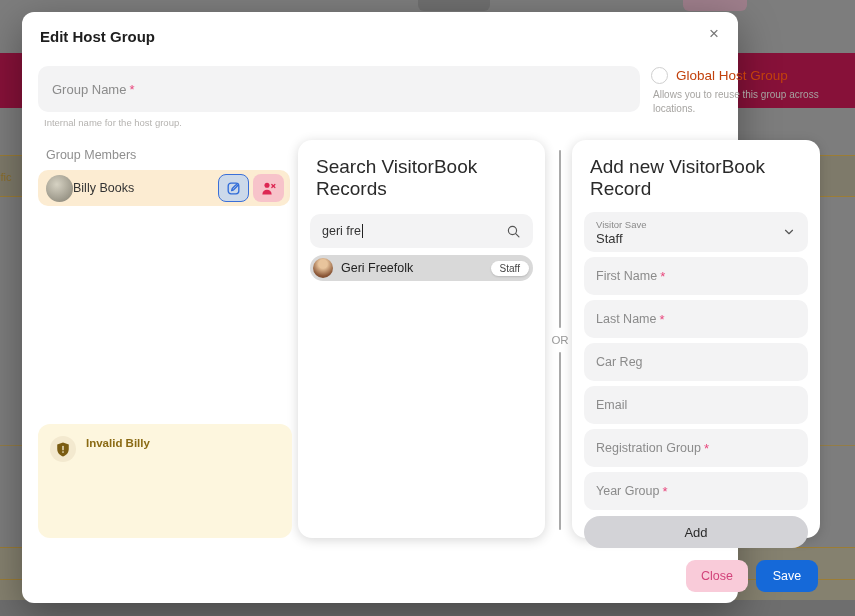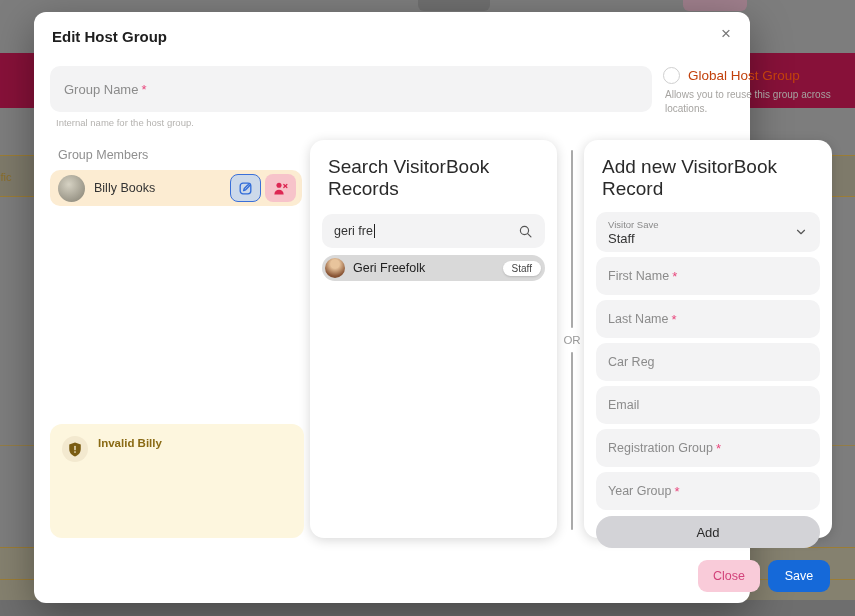--- a/index.html
+++ b/index.html
@@ -15,21 +15,21 @@
   .bd-row span { margin-left:-2px; }
   .bd-line { position:absolute; left:0; width:100%; height:1px; background:#9c7d35; opacity:.75; }
   .bd-bottom { position:absolute; left:0; top:547px; width:100%; height:53px; background:#85816f; border-top:1px solid #9c7d35; }
   .bd-bottom .inner-line { position:absolute; top:31px; left:0; width:100%; height:1px; background:#9c7d35; }
   .bd-footer { position:absolute; left:0; top:600px; width:100%; height:16px; background:#6e6e6e; }
   .bd-tab { position:absolute; top:0; height:11px; border-radius:0 0 6px 6px; }
   .bd-tab.t1 { left:418px; width:72px; background:#6f6f6f; }
   .bd-tab.t2 { left:683px; width:64px; background:#9e7e8b; }
 
   
-  .modal { position:absolute; left:34px; top:12px; width:716px; height:591px; background:#ffffff;
+  .modal { position:absolute; left:22px; top:12px; width:716px; height:591px; background:#ffffff;
            border-radius:12px; z-index:10; box-shadow:0 12px 40px rgba(0,0,0,.35); }
   .modal-title { position:absolute; left:18px; top:16px; font-size:15px; font-weight:bold; color:#1e1e1e; }
   .close-x { position:absolute; right:12px; top:10px; width:24px; height:24px; text-align:center; line-height:24px;
              font-size:17px; color:#777; cursor:pointer; }
 
   .gn-input { position:absolute; left:16px; top:54px; width:602px; height:46px; background:#f3f3f4;
               border-radius:10px; display:flex; align-items:center; padding-left:14px; font-size:13px; color:#8b8b8b; }
   .req { color:#e8467c; margin-left:3px; font-size:13px; }
   .gn-helper { position:absolute; left:22px; top:105px; font-size:9.5px; color:#b5b3b0; }
 
@@ -37,21 +37,21 @@
   .ghg-row { display:flex; align-items:center; gap:8px; }
   .ghg-box { width:17px; height:17px; border:1.5px solid #cfcfcf; border-radius:50%; background:#fff; flex:0 0 auto; }
   .ghg-label { font-size:13.5px; color:#c2410c; }
   .ghg-helper { margin-top:4px; margin-left:2px; font-size:10px; line-height:1.35; color:#a6a4a1; }
 
   .gm-label { position:absolute; left:24px; top:136px; font-size:12.5px; color:#8f8f8f; }
   .member-row { position:absolute; left:16px; top:158px; width:252px; height:36px; background:#fcecd2;
                 border-radius:10px; display:flex; align-items:center; padding:0 6px 0 8px; }
   .avatar { border-radius:50%; flex:0 0 auto; }
   .avatar.billy { width:27px; height:27px; background:radial-gradient(circle at 40% 35%, #d6d2c3, #979385 75%); }
-  .member-name { margin-left:9px; font-size:12.5px; color:#333; }
+  .member-name { font-size:12.5px; color:#333; }
   .member-actions { margin-left:auto; display:flex; gap:4px; }
   .icon-btn { width:31px; height:28px; border-radius:8px; display:flex; align-items:center; justify-content:center; cursor:pointer; }
   .icon-btn.edit { background:#ccd9ea; border:1.5px solid #3a6fd8; }
   .icon-btn.remove { background:#f7c3ca; border:none; }
 
   .panel { position:absolute; top:128px; height:398px; background:#fff; border-radius:14px;
            box-shadow:0 2px 12px rgba(0,0,0,.16); }
   .panel.search { left:276px; width:247px; }
   .panel.add { left:550px; width:248px; }
   .panel-title { padding:16px 18px 0 18px; font-size:19px; color:#2a2a2a; }

